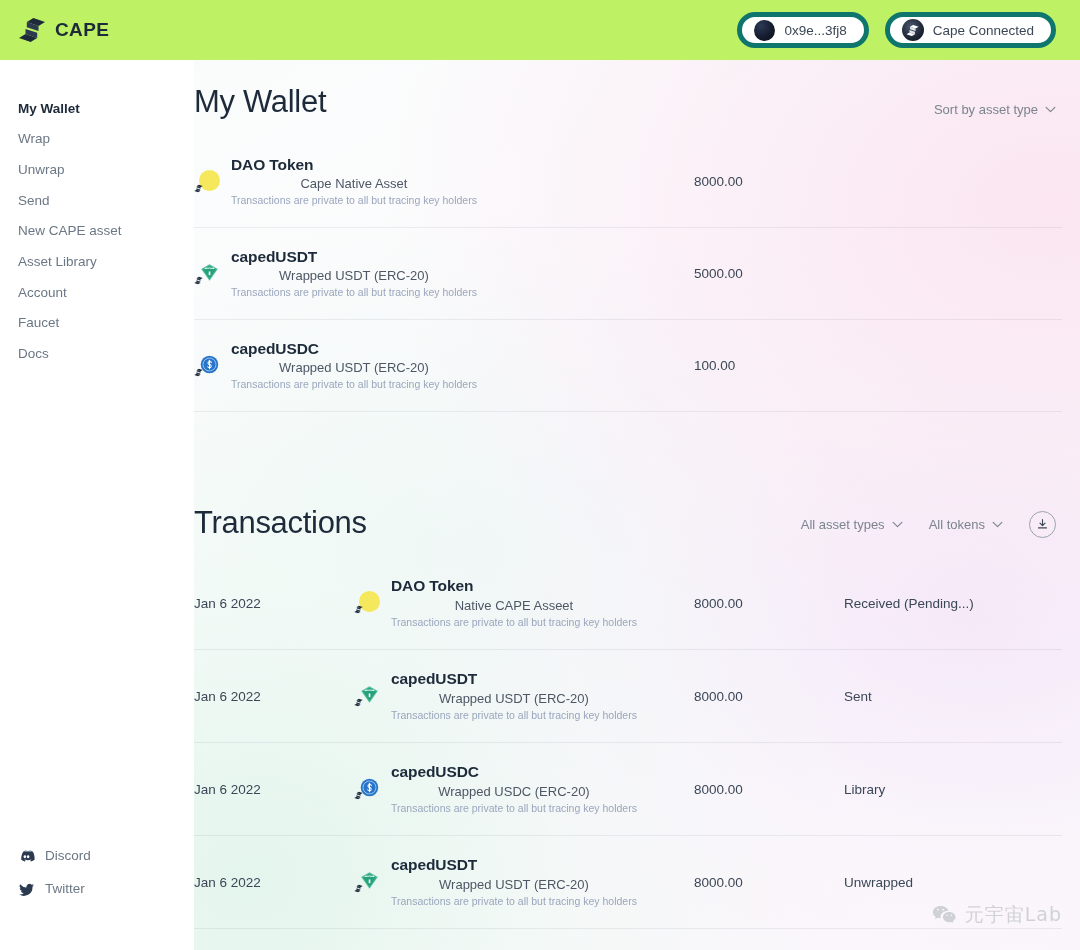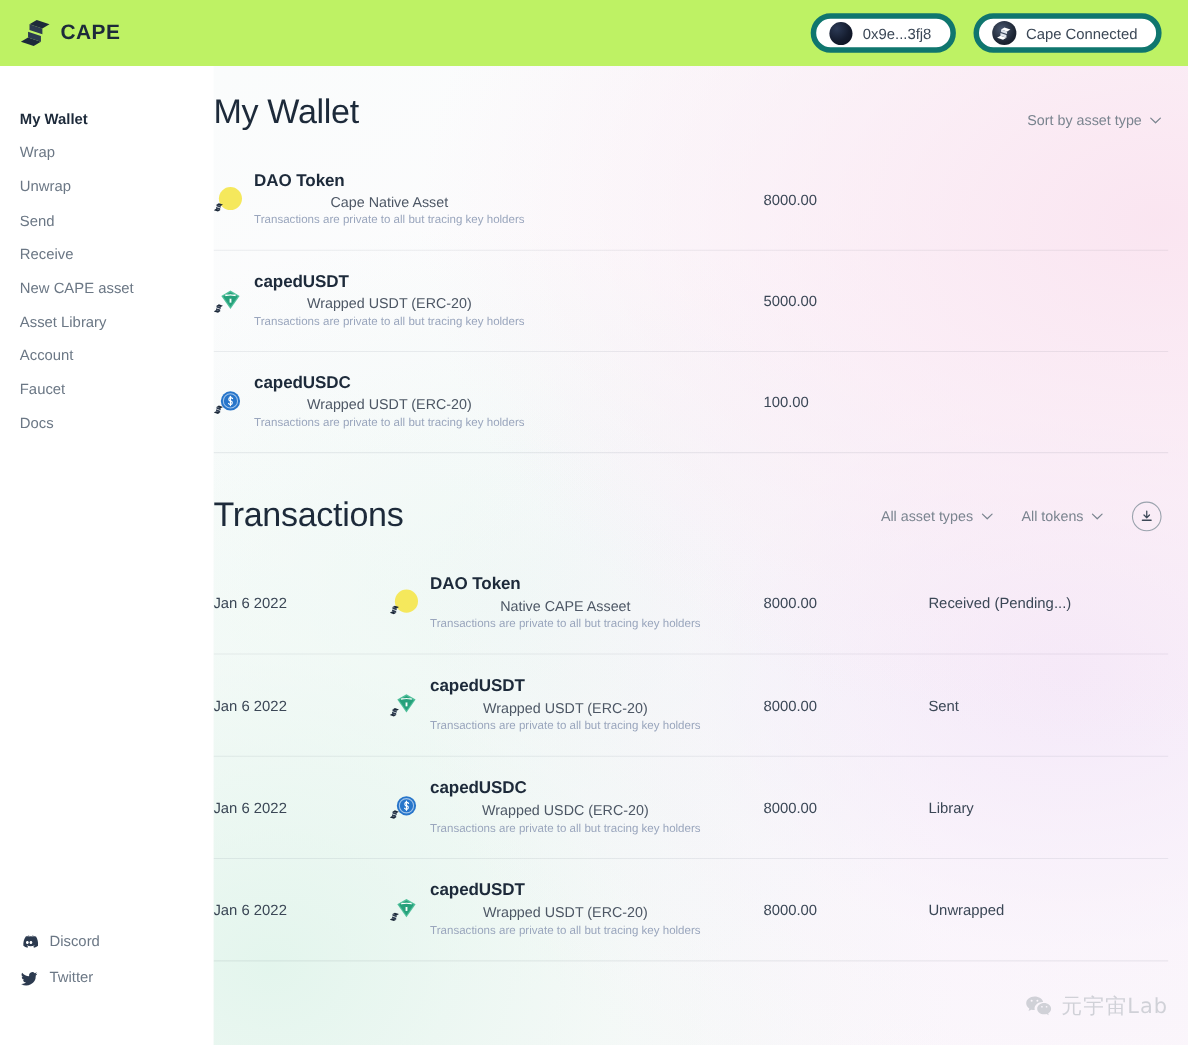--- a/index.html
+++ b/index.html
@@ -258,21 +258,21 @@
     width: 150px;
     flex: 0 0 150px;
   }
   .status-cell {
     font-size: 13.5px;
     color: #3b4756;
     flex: 1 1 auto;
   }
 
   
-  .tx-section { margin-top: 40px; }
+  .tx-section { margin-top: 95px; }
   .tx-list { margin-top: 19px; }
   .tx-row {
     display: flex;
     align-items: center;
     height: 93px;
     border-bottom: 1px solid rgba(26,41,61,0.075);
     cursor: pointer;
   }
   .tx-date {
     font-size: 13.5px;
@@ -344,21 +344,20 @@
   </div>
 
   <div class="body-split">
 
     <nav class="sidebar">
       <div class="nav">
         <a class="nav-item active">My Wallet</a>
         <a class="nav-item">Wrap</a>
         <a class="nav-item">Unwrap</a>
         <a class="nav-item">Send</a>
-        <a class="nav-item">Receive</a>
         <a class="nav-item">New CAPE asset</a>
         <a class="nav-item">Asset Library</a>
         <a class="nav-item">Account</a>
         <a class="nav-item">Faucet</a>
         <a class="nav-item">Docs</a>
       </div>
 
       <div class="social">
         <a class="social-link">
           <svg viewBox="0 0 24 24">

